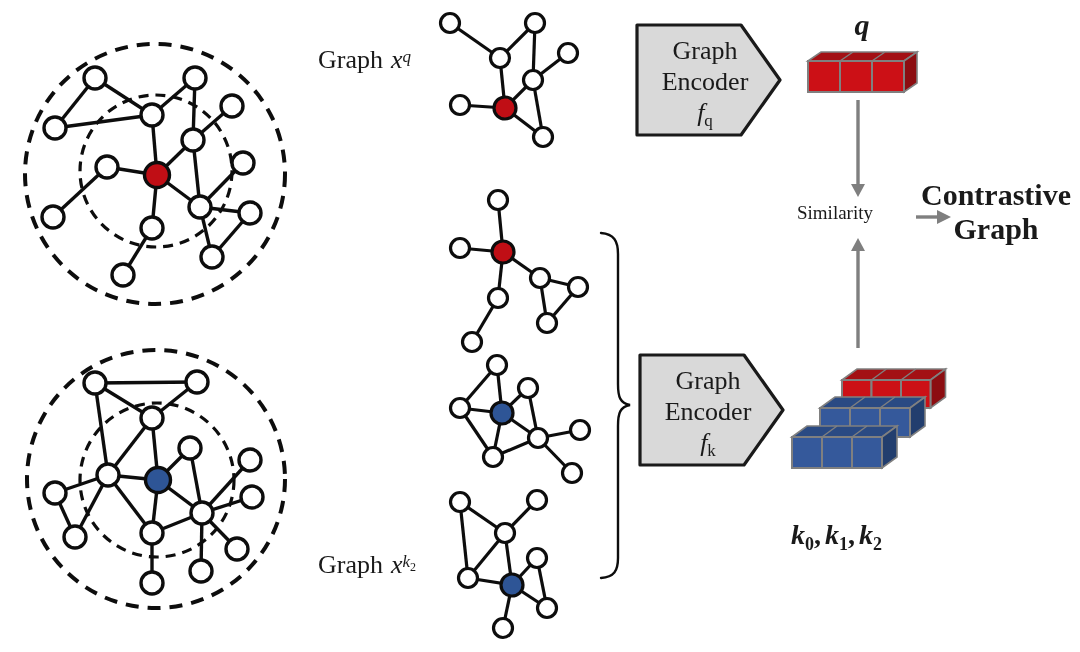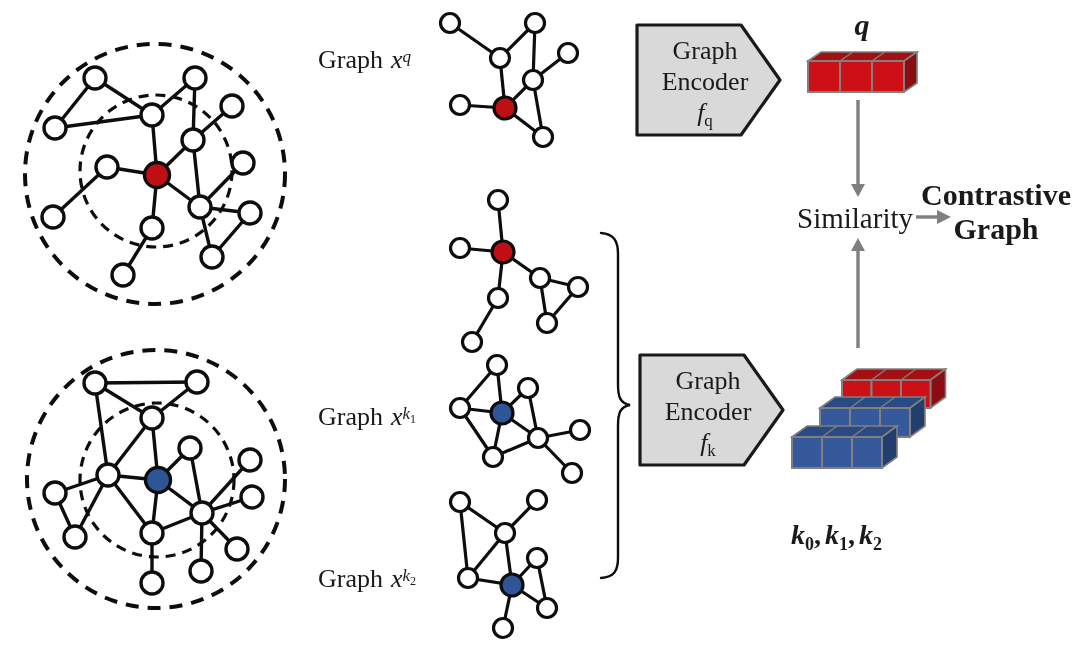--- a/index.html
+++ b/index.html
@@ -11,21 +11,21 @@
   .glabel .gword{margin-right:8px;}
   .glabel sup{font-size:17px;vertical-align:6px;line-height:0;}
   .glabel sup sub{font-size:12px;vertical-align:-4px;line-height:0;}
   .enc-label{font-size:26px;line-height:31px;text-align:center;width:148px;}
   .enc-label sub{font-size:17px;vertical-align:-5px;line-height:0;}
   .qlabel{font-size:30px;font-weight:bold;font-style:italic;width:48px;text-align:center;}
   .klabel{font-size:28px;font-weight:bold;}
   .klabel i{font-style:italic;}
   .klabel sub{font-size:18px;vertical-align:-6px;line-height:0;}
   .klabel .comma{margin-right:4px;}
-  .sim{font-size:29px;}
+  .sim{font-size:19px;}
   .loss{font-size:30px;font-weight:bold;line-height:34px;text-align:center;width:164px;white-space:normal;}
   i{font-style:italic;}
 </style>
 </head>
 <body>
 
 <div id="canvas">
 
   <svg id="fig" width="1080" height="652" viewBox="0 0 1080 652">
 
@@ -234,24 +234,21 @@
           <rect x="852" y="437" width="30" height="31" fill="#35599b" stroke="#808080" stroke-width="2"></rect>
           <line x1="822" y1="437" x2="837" y2="426" stroke="#808080" stroke-width="1.4"></line>
           <line x1="852" y1="437" x2="867" y2="426" stroke="#808080" stroke-width="1.4"></line>
         </g>
       </g>
   </svg>
 
   <div class="txt glabel" style="left:318px;top:45px;">
     <span class="gword">Graph</span><i>x</i><sup><i>q</i><sub></sub></sup>
   </div>
-  <div class="txt glabel" style="left:318px;top:402px;">
-    <span class="gword">Graph</span><i>x</i><sup><i>k</i><sub>1</sub></sup>
-  </div>
-  <div class="txt glabel" style="left:318px;top:564px;">
+  <div class="txt glabel" style="left:318px;top:550px;">
     <span class="gword">Graph</span><i>x</i><sup><i>k</i><sub>2</sub></sup>
   </div>
 
   <div class="txt enc-label" style="left:631px;top:35px;">
     <span>Graph</span><br>
     <span>Encoder</span><br>
     <i>f</i><sub>q</sub>
   </div>
   <div class="txt enc-label" style="left:634px;top:365px;">
     <span>Graph</span><br>

